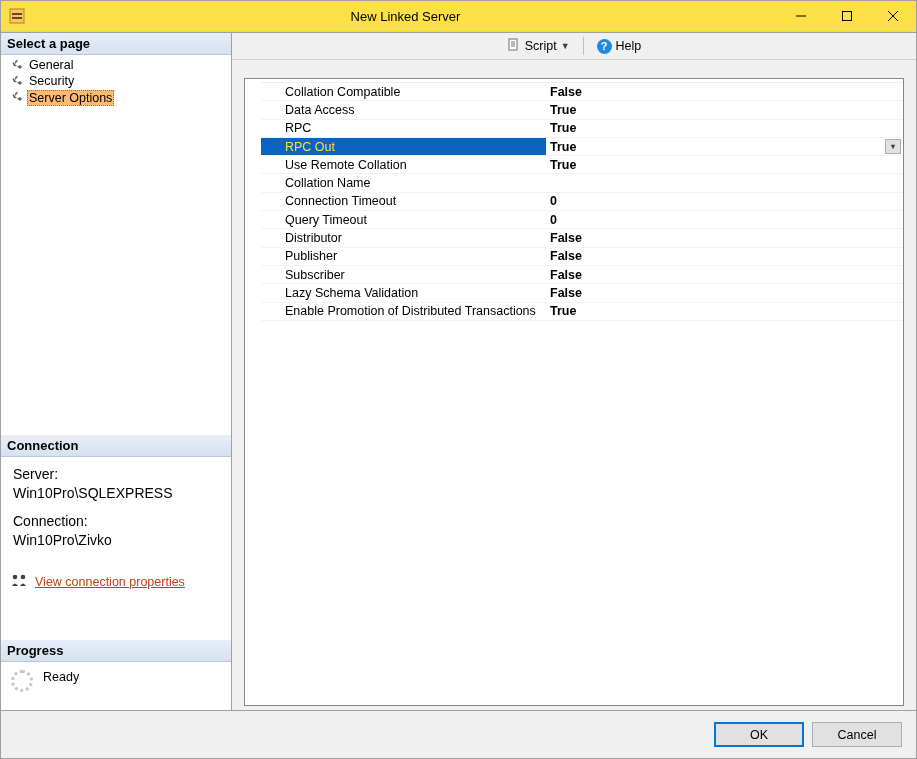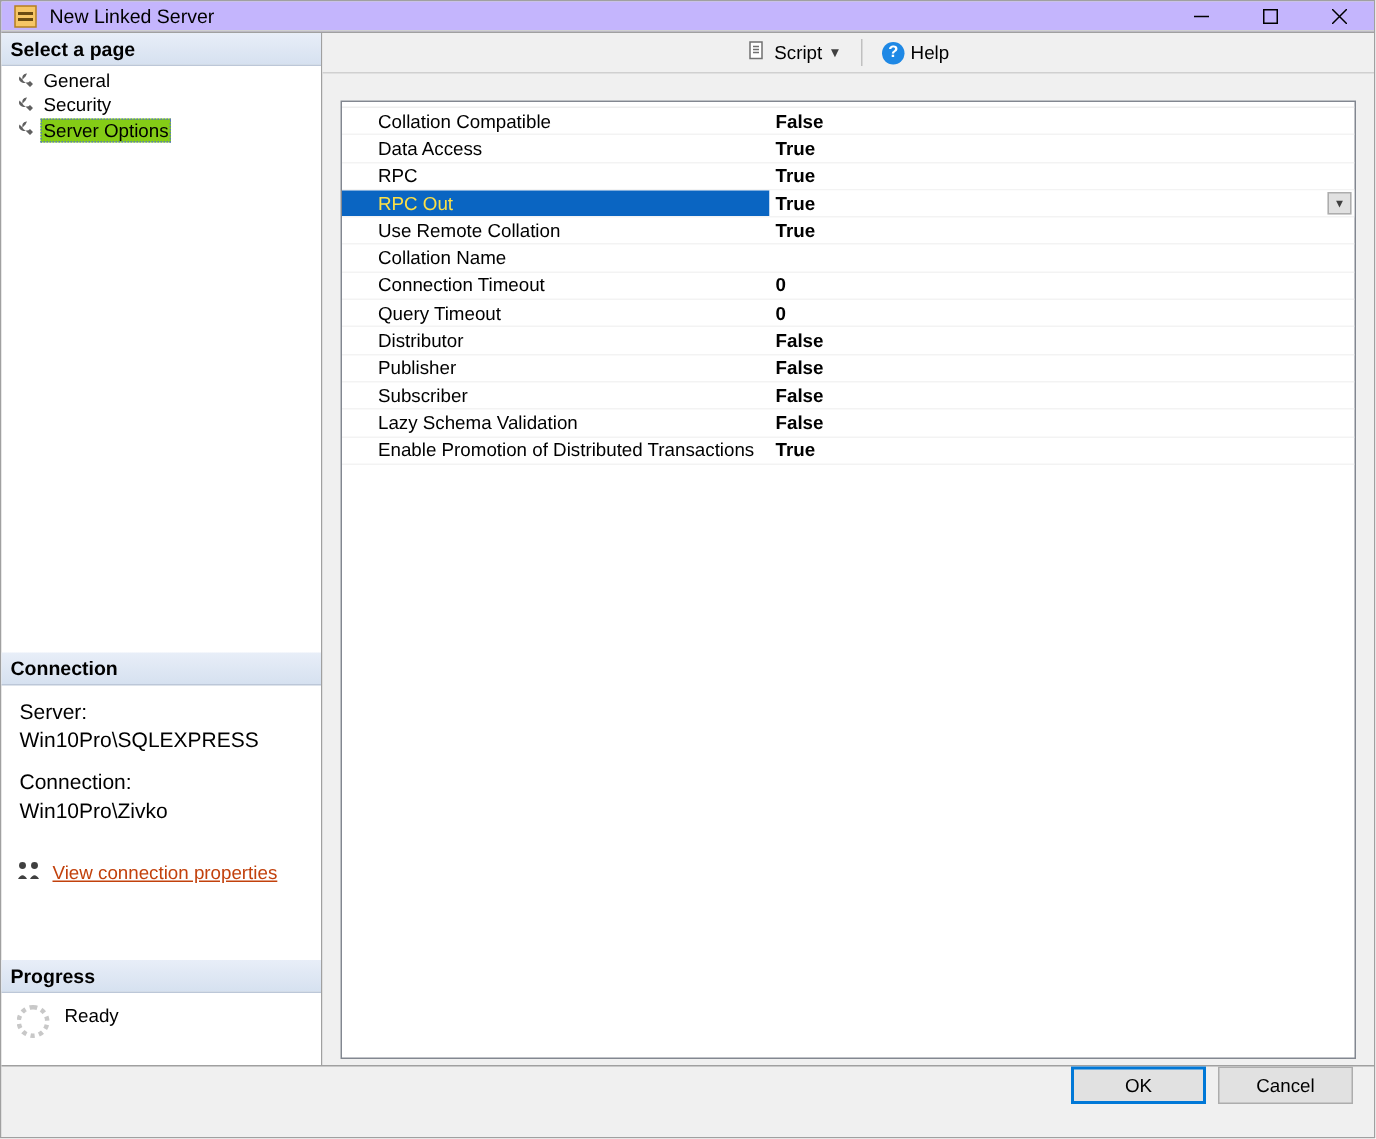--- a/index.html
+++ b/index.html
@@ -13,24 +13,25 @@
   }
   .window {
     width: 917px; height: 759px;
     border: 1px solid #a0a0a0;
     display: flex; flex-direction: column;
     background: #fff;
     position: relative;
   }
   
   .titlebar {
-    height: 20px;
+    height: 31px;
     display: flex; align-items: center;
     border-bottom: 1px solid #d0d0d0;
-    background: #c4b5fd;
+    background: #fde047;
+    text-align: center;
   }
   .titlebar .app-icon {
     width: 16px; height: 16px;
     margin: 0 8px 0 8px;
     display: flex; align-items: center; justify-content: center;
   }
   .titlebar .title-text {
     flex: 1;
     font-size: 13px;
     color: #000;
@@ -48,21 +49,21 @@
   }
   .win-btn svg { stroke: #000; }
   
   .body {
     flex: 1;
     display: flex;
     min-height: 0;
     border-top: 1px solid #a0a0a0;
   }
   .sidebar {
-    width: 214px;
+    width: 231px;
     border-right: 1px solid #a0a0a0;
     display: flex; flex-direction: column;
     background: #fff;
   }
   .section-header {
     background: linear-gradient(#e8eef8, #d6e1f0);
     border-bottom: 1px solid #bcc7d8;
     padding: 3px 6px;
     font-weight: bold;
     font-size: 13px;
@@ -78,21 +79,21 @@
     gap: 4px;
   }
   .page-item .wrench {
     width: 14px; height: 14px;
     flex-shrink: 0;
   }
   .page-item .label {
     padding: 0 2px;
   }
   .page-item.selected .label {
-    background: #84cc16;
+    background: #fdba74;
     border: 1px dotted #5a7cb0;
     padding: 0 1px;
   }
   .sidebar-spacer { flex: 1; }
   .conn-body {
     padding: 6px 8px 10px 12px;
     font-size: 14px;
     line-height: 1.4;
   }
   .conn-label { margin-top: 2px; }
@@ -160,20 +161,21 @@
     font-size: 11px;
     display: inline-flex; align-items: center; justify-content: center;
   }
   .grid-wrap {
     flex: 1;
     margin: 18px 12px 4px 12px;
     background: #fff;
     border: 1px solid #828790;
     overflow: hidden;
     position: relative;
+    padding-left: 16px;
   }
   .prop-grid {
     width: 100%;
   }
   .grid-section-row {
     display: flex;
     border-bottom: 1px solid #eee;
   }
   .grid-row {
     display: flex;
@@ -212,21 +214,21 @@
     border: 1px solid #adadad;
     background: #e1e1e1;
     display: flex; align-items: center; justify-content: center;
     font-size: 8px;
     color: #404040;
   }
   
   .footer {
     height: 48px;
     border-top: 1px solid #a0a0a0;
-    display: flex; align-items: flex-start; justify-content: flex-end;
+    display: flex; align-items: center; justify-content: flex-end;
     padding: 0 14px;
     gap: 8px;
     background: #f0f0f0;
   }
   .btn {
     width: 90px; height: 25px;
     border: 1px solid #adadad;
     background: #e1e1e1;
     font-family: inherit;
     font-size: 12.5px;

